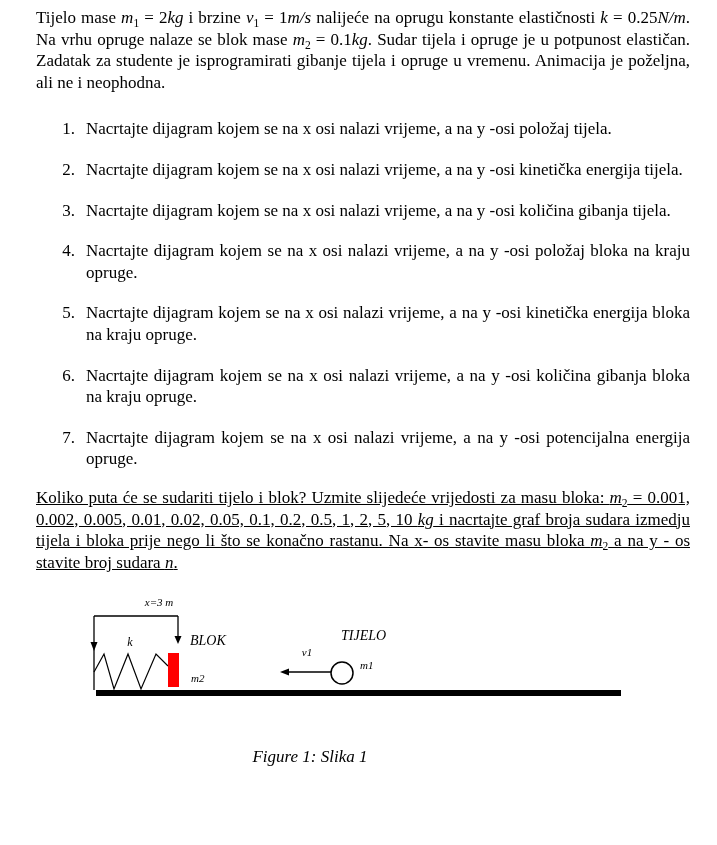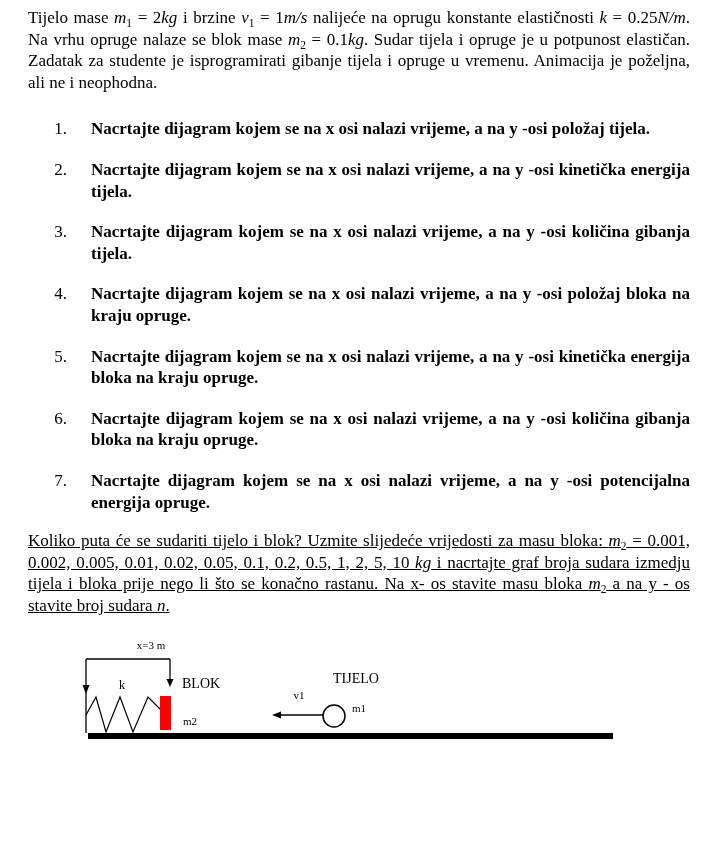--- a/index.html
+++ b/index.html
@@ -5,49 +5,49 @@
   html, body { margin: 0; padding: 0; }
   body {
     width: 717px;
     height: 845px;
     background: #ffffff;
     color: #000000;
     font-family: "Liberation Serif", "DejaVu Serif", serif;
     font-size: 17px;
     overflow: hidden;
   }
-  .page { padding: 7px 27px 0 28px; }
+  .page { padding: 7px 27px 0 36px; }
   .para {
     margin: 0;
     text-align: justify;
     line-height: 21.6px;
   }
   .mi { font-style: italic; }
   sub { font-size: 68%; line-height: 0; }
   .tasks { margin: 25px 0 0 0; padding: 0; }
   .task {
     display: flex;
     line-height: 21.6px;
     margin-bottom: 19px;
   }
   .task:last-child { margin-bottom: 0; }
   .task .num {
     flex: 0 0 39px;
     text-align: right;
   }
   .task .task-text {
     flex: 1;
-    margin-left: 24px;
+    margin-left: 11px;
     text-align: justify;
-    font-weight: bold;
   }
   .closing { margin-top: 17px; text-decoration: underline; }
   figure.diagram {
     margin: 9px 0 0 -28px;
     width: 604px;
+    font-style: italic;
   }
   figure.diagram svg { display: block; }
   figcaption {
     text-align: center;
     margin-top: 14px;
     font-size: 17px;
     line-height: 21px;
   }
   .figtext {
     font-family: "Liberation Serif", "DejaVu Serif", serif;
@@ -113,15 +113,16 @@
 
       <text class="figtext" x="333" y="58" font-size="14" text-anchor="start">TIJELO</text>
       <line x1="323" y1="90" x2="281" y2="90" stroke="#000000" stroke-width="1.3"></line>
       <polygon points="272,90 281,86.5 281,93.5" fill="#000000"></polygon>
       <text class="figtext" x="299" y="74" font-size="11" text-anchor="middle">v1</text>
       <circle cx="334" cy="91" r="11" fill="#ffffff" stroke="#000000" stroke-width="1.5"></circle>
       <text class="figtext" x="352" y="87" font-size="11" text-anchor="start">m1</text>
 
       <rect x="88" y="108" width="525" height="6" fill="#000000"></rect>
     </svg>
+    <figcaption>Figure 1: Slika 1</figcaption>
   </figure>
 
 </main>
 
 </body></html>

